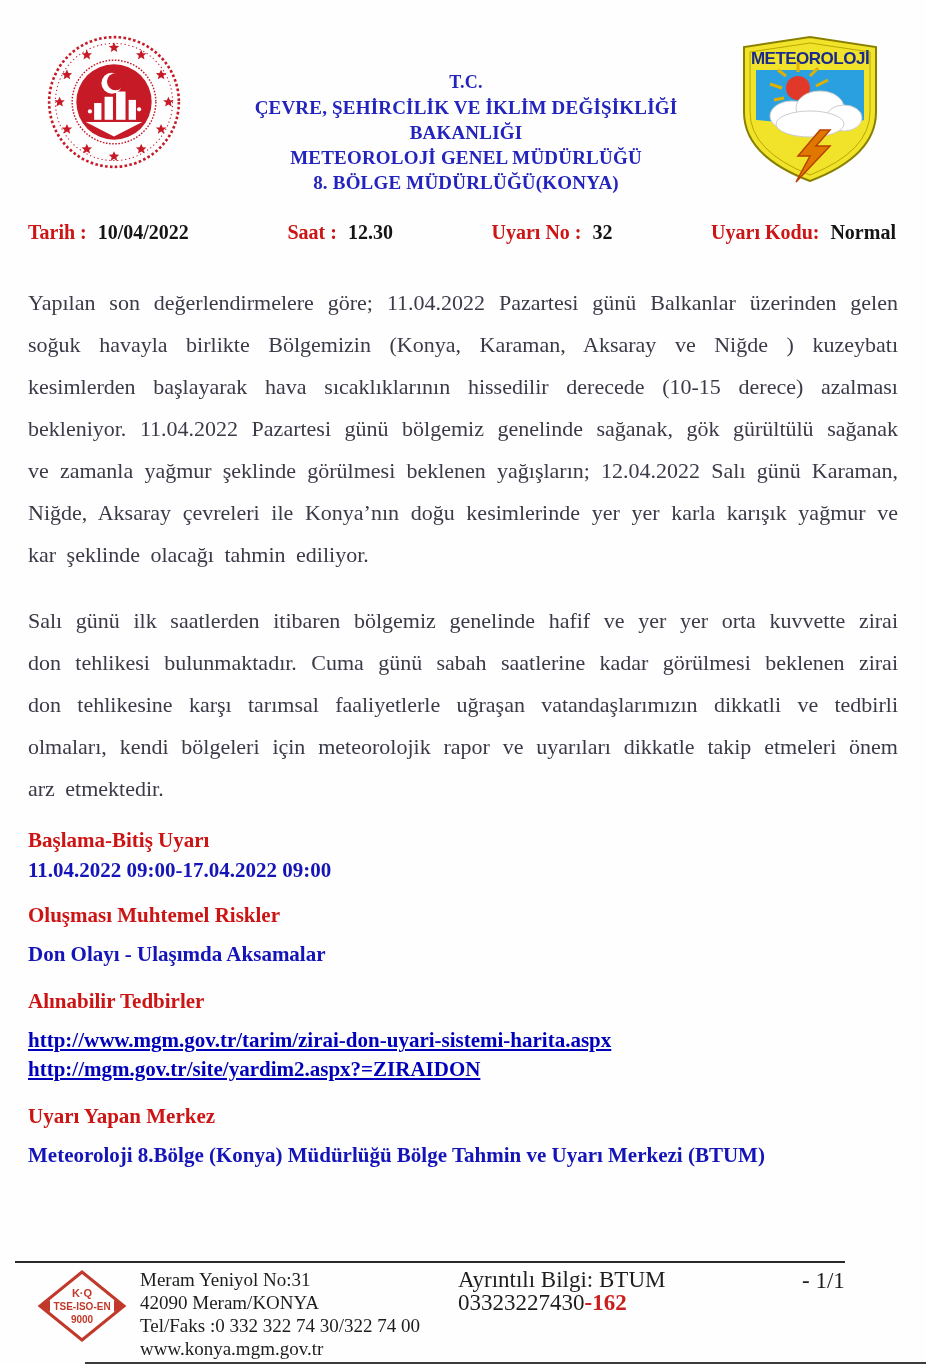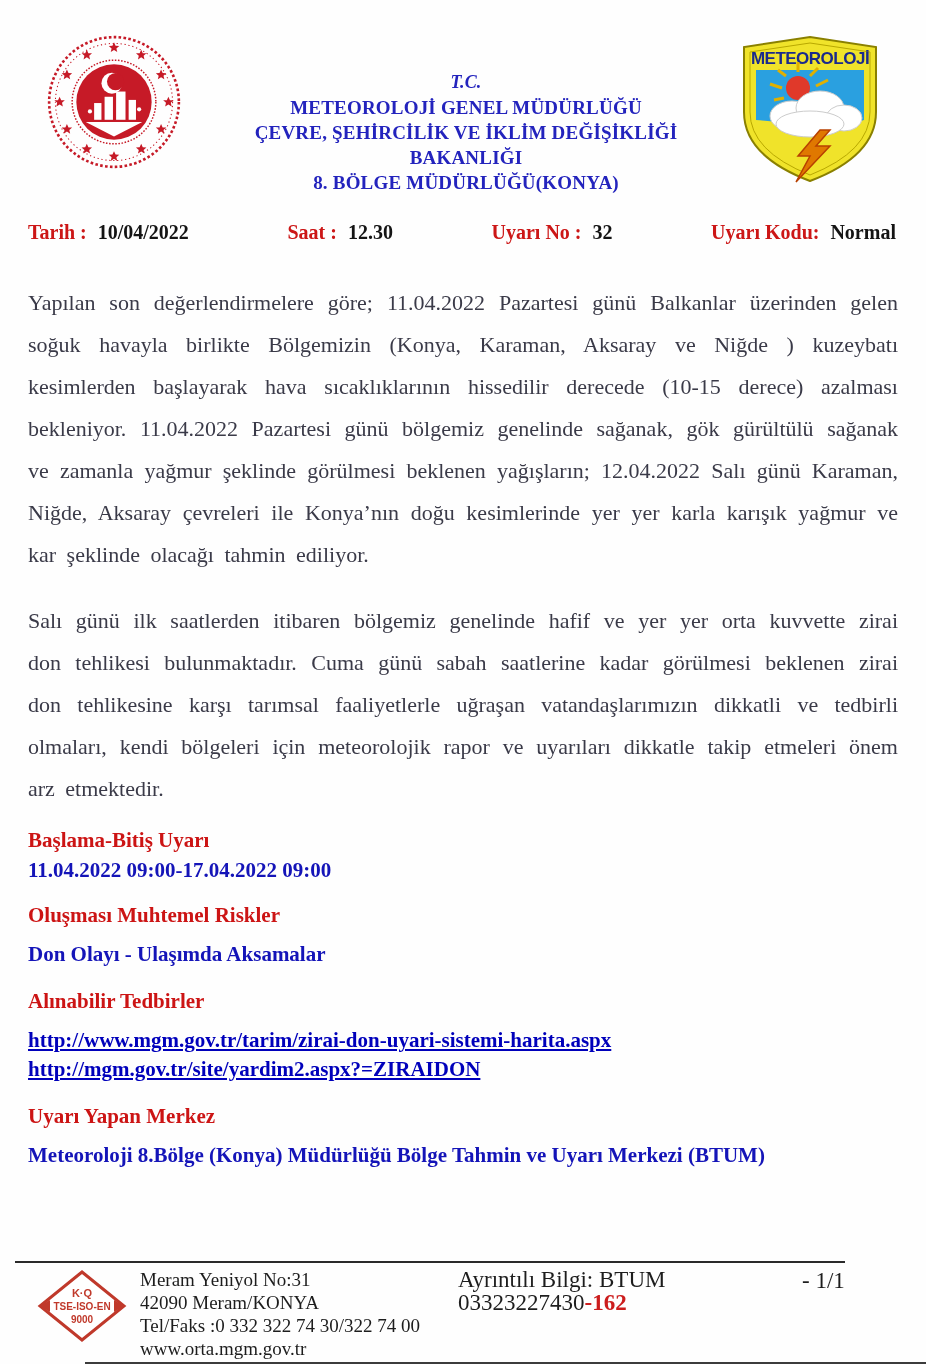--- a/index.html
+++ b/index.html
@@ -15,21 +15,21 @@
 
   
   .header { display:flex; align-items:flex-start; padding-top:34px; }
   .seal-wrap { width:150px; margin-left:46px; flex:0 0 auto; }
   .shield-wrap { width:150px; margin-right:40px; flex:0 0 auto; }
   .header-center { flex:1 1 auto; text-align:center; padding-top:36px; }
   .header-center div {
     color:#2323bd; font-weight:bold; line-height:25px; font-size:19px;
     letter-spacing:0.2px;
   }
-  .header-center .tc { font-size:18px;font-style:italic; }
+  .header-center .tc { font-size:18px; }
 
   
   .meta-row {
     display:flex; justify-content:space-between;
     margin:26px 30px 0 28px;
     font-size:20px; font-weight:bold;
   }
   .meta-label { color:#cc1616; }
   .meta-value { color:#141414; margin-left:6px; }
 
@@ -136,22 +136,22 @@
           <rect x="79" y="63" width="7" height="19"></rect>
           <circle cx="42" cy="74" r="2"></circle>
           <circle cx="89" cy="72" r="2"></circle>
         </g>
         <path d="M38,84 L92,84 L65,98 Z" fill="#ffffff"></path>
       </svg>
     </div>
 
     <div class="header-center">
       <div class="tc">T.C.</div>
+      <div>ÇEVRE, ŞEHİRCİLİK VE İKLİM DEĞİŞİKLİĞİ BAKANLIĞI</div>
       <div>METEOROLOJİ GENEL MÜDÜRLÜĞÜ</div>
-      <div>ÇEVRE, ŞEHİRCİLİK VE İKLİM DEĞİŞİKLİĞİ BAKANLIĞI</div>
       <div>8. BÖLGE  MÜDÜRLÜĞÜ(KONYA)</div>
     </div>
 
     <div class="shield-wrap">
       <svg width="148" height="150" viewBox="0 0 148 150">
         <path d="M74,3 L140,13 L140,78 Q140,122 74,147 Q8,122 8,78 L8,13 Z" fill="#f0e32a" stroke="#8a8000" stroke-width="2"></path>
         <path d="M74,9 L134,18 L134,78 Q134,117 74,141 Q14,117 14,78 L14,18 Z" fill="none" stroke="#b8a800" stroke-width="1"></path>
         <text x="74" y="30" text-anchor="middle" font-family="Liberation Sans, sans-serif" font-size="17" font-weight="bold" fill="#1a2a8c" letter-spacing="-0.5">METEOROLOJİ</text>
         <path d="M20,36 L128,36 L128,86 Q100,96 74,92 Q44,88 20,86 Z" fill="#2aa0e0"></path>
 
@@ -222,21 +222,21 @@
           <polygon points="94,36 84,30 84,42" fill="#c0392b"></polygon>
           <text x="52" y="27" text-anchor="middle" font-family="Liberation Sans, sans-serif" font-size="11" font-weight="bold" fill="#c0392b">K·Q</text>
           <text x="52" y="40" text-anchor="middle" font-family="Liberation Sans, sans-serif" font-size="10" font-weight="bold" fill="#c0392b">TSE-ISO-EN</text>
           <text x="52" y="53" text-anchor="middle" font-family="Liberation Sans, sans-serif" font-size="10" font-weight="bold" fill="#c0392b">9000</text>
         </svg>
       </div>
       <div class="addr">
         <div>Meram Yeniyol  No:31</div>
         <div>42090 Meram/KONYA</div>
         <div>Tel/Faks :0 332 322 74 30/322 74 00</div>
-        <div>www.orta.mgm.gov.tr</div>
+        <div>www.konya.mgm.gov.tr</div>
       </div>
       <div class="info">
         <div>Ayrıntılı Bilgi: BTUM</div>
         <div>
           <span>03323227430</span><span class="ext">-162</span>
         </div>
       </div>
       <div class="pageno">-  1/1</div>
     </div>
   </div>

